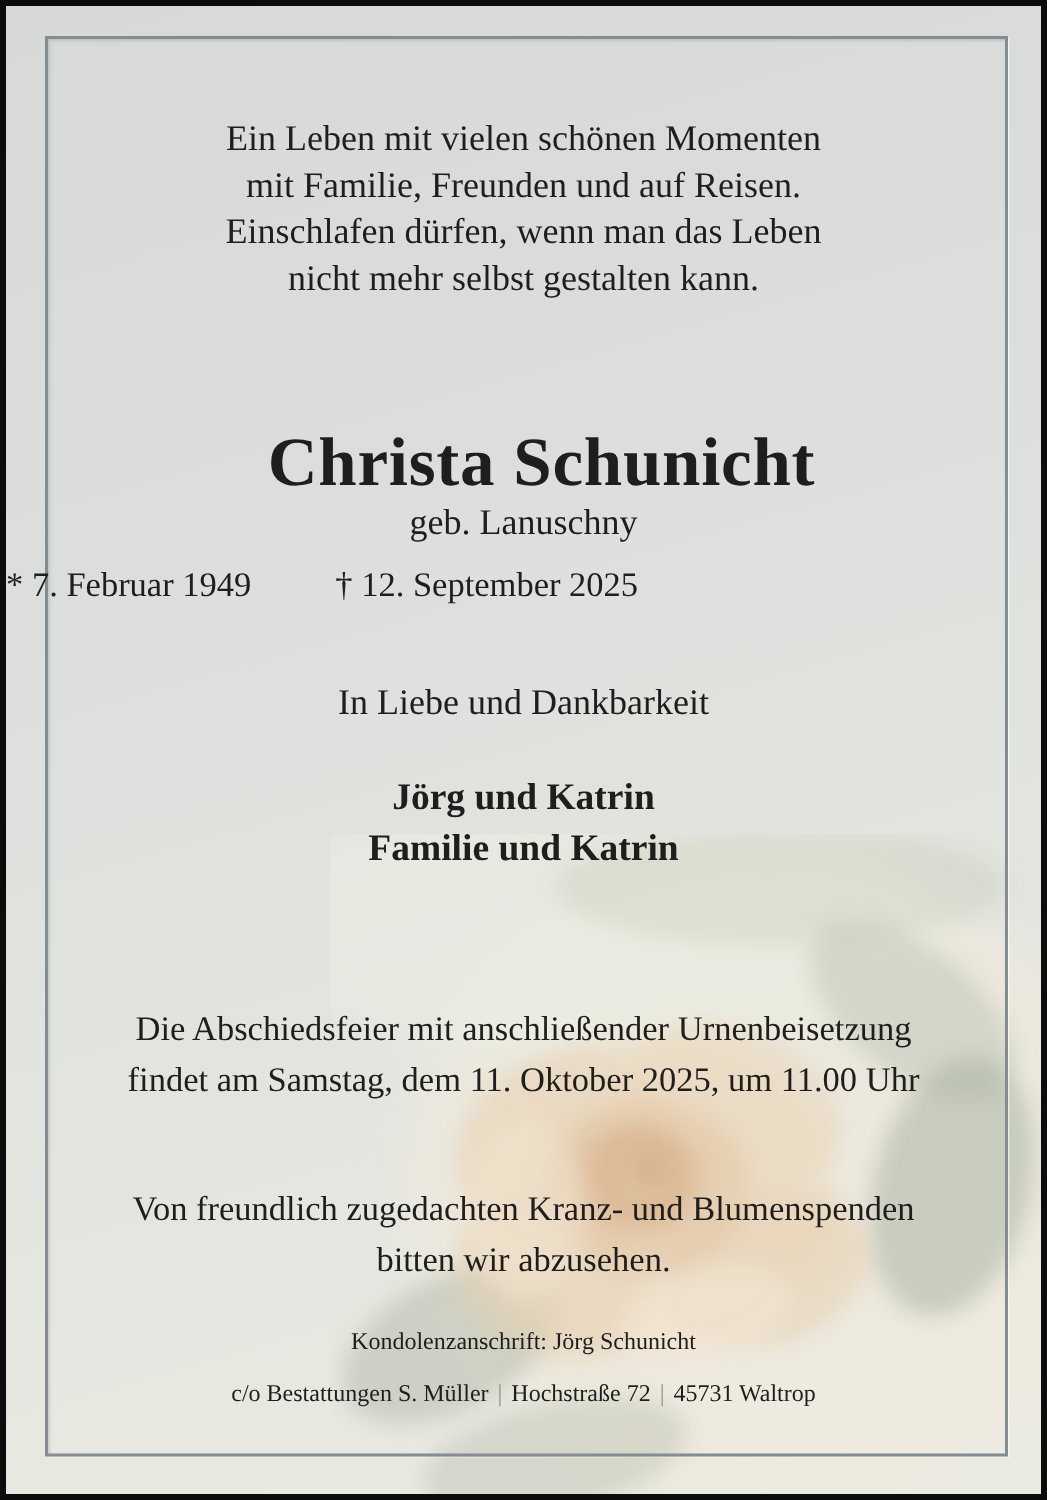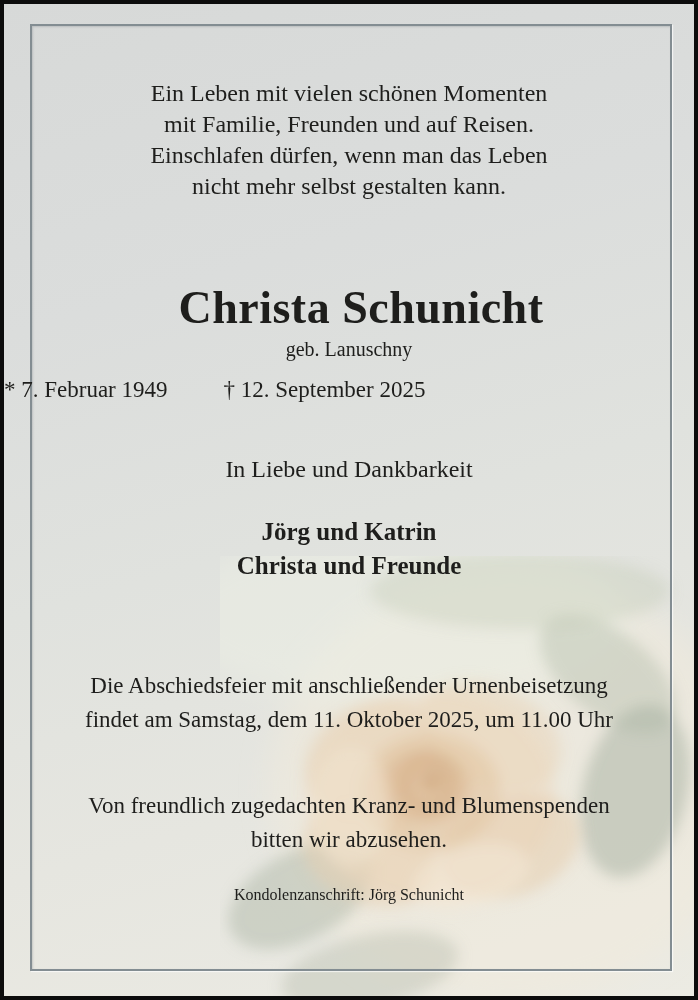--- a/index.html
+++ b/index.html
@@ -17,21 +17,21 @@
   .frame{
     position:absolute;left:26px;top:20px;width:638px;height:943px;
     border:2px solid #838d92;
     box-shadow:1px 1px 1px rgba(255,255,255,.65), inset 1px 1px 2px rgba(110,120,126,.28);
     z-index:2;
   }
   .content{position:absolute;left:0;top:0;width:100%;height:100%;z-index:3;}
   .tblock{position:absolute;left:0;width:100%;text-align:center;}
   .verse{top:74px;font-size:24px;line-height:31px;}
   .name{top:265px;font-size:46px;line-height:53px;font-weight:bold;margin:12px;letter-spacing:.5px;}
-  .birthname{top:331px;font-size:20px;line-height:28px;}
+  .birthname{top:331px;font-size:24px;line-height:28px;}
   .dates{top:371px;font-size:23px;line-height:30px;display:flex;gap:56px;}
   .dedication{top:450px;font-size:24px;line-height:30px;}
   .mourners{top:511px;font-size:25px;line-height:34px;font-weight:bold;}
   .ceremony{top:665px;font-size:23px;line-height:34px;}
   .flowers{top:785px;font-size:23px;line-height:34px;}
   .condolence{top:873px;font-size:16px;line-height:35px;}
   .sep{color:#8f8f8f;padding:0 6px;}
 </style>
 </head>
 <body>
@@ -90,31 +90,34 @@
 
     <div class="tblock dates">
       <span>* 7. Februar 1949</span>
       <span>† 12. September 2025</span>
     </div>
 
     <div class="tblock dedication">In Liebe und Dankbarkeit</div>
 
     <div class="tblock mourners">
       <div>Jörg und Katrin</div>
-      <div>Christa und Freunde</div>
+      <div>Familie und Katrin</div>
     </div>
 
     <div class="tblock ceremony">
       <div>Die Abschiedsfeier mit anschließender Urnenbeisetzung</div>
       <div>findet am Samstag, dem 11. Oktober 2025, um 11.00 Uhr</div>
     </div>
 
     <div class="tblock flowers">
       <div>Von freundlich zugedachten Kranz- und Blumenspenden</div>
       <div>bitten wir abzusehen.</div>
     </div>
 
     <div class="tblock condolence">
       <div>Kondolenzanschrift: Jörg Schunicht</div>
+      <div>
+        <span>c/o Bestattungen S. Müller</span><span class="sep">|</span><span>Hochstraße 72</span><span class="sep">|</span><span>45731 Waltrop</span>
+      </div>
     </div>
 
   </div>
 </div>
 
 </body></html>

